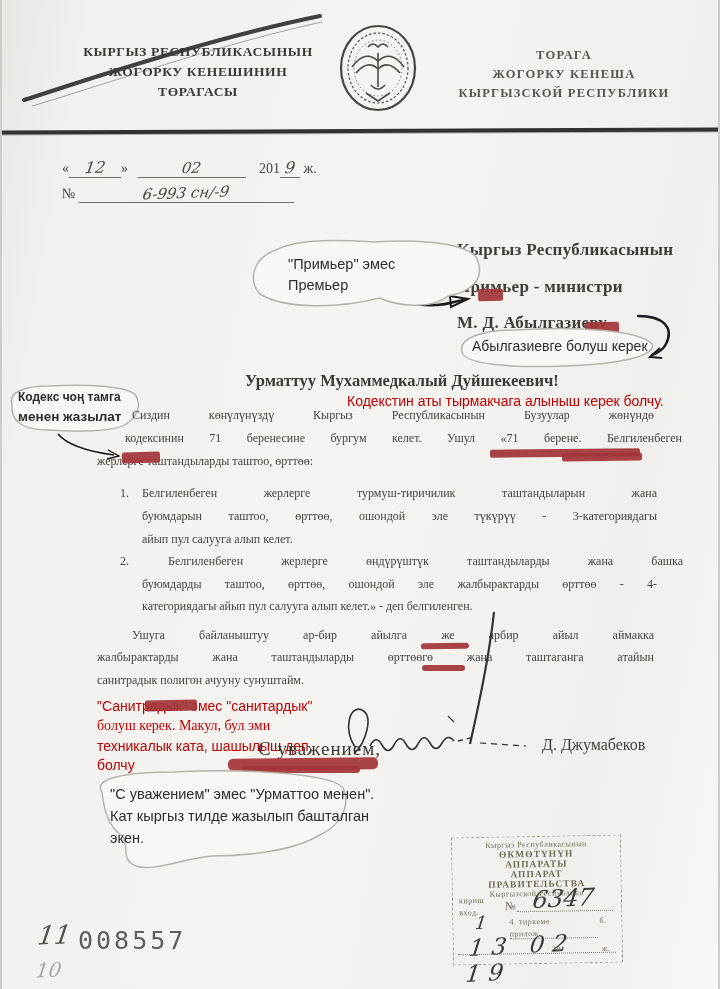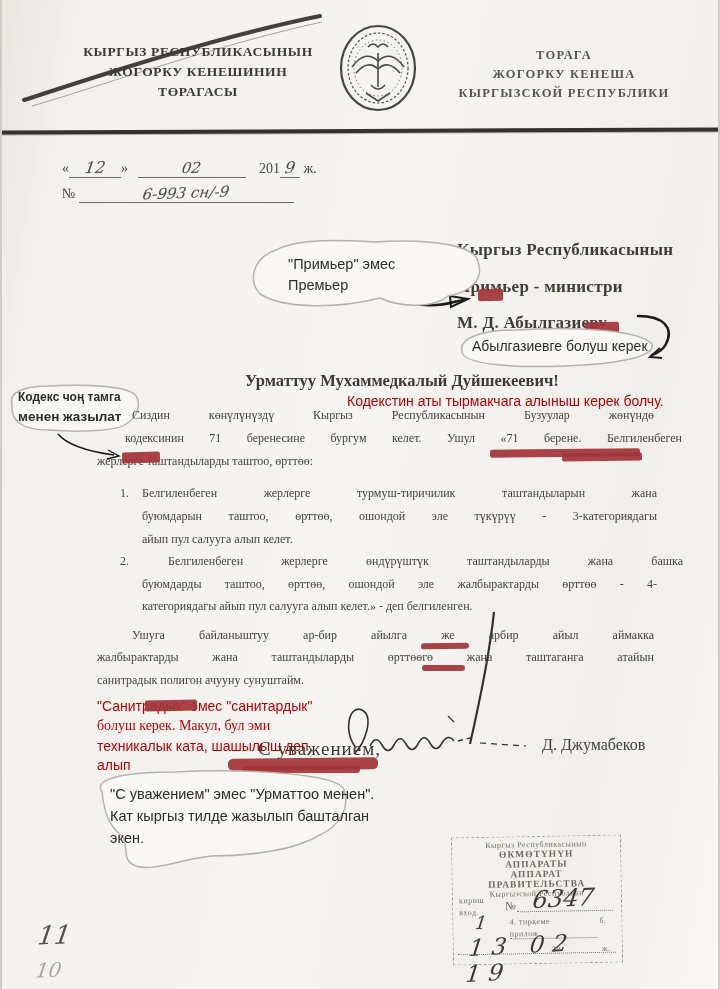--- a/index.html
+++ b/index.html
@@ -147,21 +147,21 @@
   <div class="abs bline jline" style="left:130px;top:628px;width:522px;">Ушуга  байланыштуу  ар-бир  айылга  же  арбир  айыл  аймакка</div>
   <div class="abs bline" style="left:95px;top:673px;">санитрадык полигон ачууну сунуштайм.</div>
   <div class="abs bline jline" style="left:95px;top:650px;width:557px;">жалбырактарды  жана  таштандыларды  өрттөөгө  жана  таштаганга  атайын</div>
 
   <div class="abs mark" style="left:419px;top:643px;width:48px;height:6px;transform:rotate(-1deg);border-radius:3px;"></div>
   <div class="abs mark" style="left:420px;top:665px;width:43px;height:6px;border-radius:3px;"></div>
 
   <div class="abs red-sans" style="left:95px;top:698px;">"Санитрадык" эмес "санитардык"</div>
   <div class="abs red-sans" style="left:95px;top:718px;font-family:Liberation Serif, serif;">болуш керек. Макул, бул эми</div>
   <div class="abs red-sans" style="left:95px;top:738px;">техникалык ката, шашылыш деп,</div>
-  <div class="abs red-sans" style="left:95px;top:757px;">алып</div>
+  <div class="abs red-sans" style="left:95px;top:757px;">болчу</div>
   <div class="abs mark" style="left:143px;top:700px;width:52px;height:11px;transform:rotate(-1deg);"></div>
 
   <div class="abs vale" style="left:256px;top:738px;">С уважением,</div>
   <div class="abs mark" style="left:226px;top:758px;width:150px;height:12px;border-radius:5px;transform:rotate(-.6deg);"></div>
   <div class="abs mark" style="left:240px;top:766px;width:118px;height:7px;border-radius:4px;"></div>
   <div class="abs signame" style="left:540px;top:736px;">Д. Джумабеков</div>
 
   <svg class="abs" style="left:76px;top:768px;" width="280" height="108" viewBox="0 0 280 108">
     <path d="M24,24 C14,10 50,4 96,4 C170,0 262,6 266,22 C272,40 262,58 240,68 C216,82 172,88 134,88 C106,90 76,104 58,98 C42,92 52,78 44,68 C30,58 26,42 24,24 Z" fill="#f8f7f4" stroke="#b7b3ab" stroke-width="1.5"></path>
   </svg>
@@ -185,15 +185,16 @@
     <div class="abs st-tiny" style="left:56px;top:80px;color:#716a5b;">4. тиркеме</div>
     <div class="abs st-tiny" style="left:146px;top:80px;color:#716a5b;">б.</div>
     <div class="abs st-tiny dotted" style="left:56px;top:92px;width:88px;color:#716a5b;">прилож.</div>
     <div class="abs hand" style="left:14px;top:94px;font-size:23px;letter-spacing:8px;color:#3b3934;">13 02 19</div>
     <div class="abs st-tiny" style="left:98px;top:108px;color:#716a5b;">20</div>
     <div class="abs st-tiny" style="left:148px;top:108px;color:#716a5b;">ж.</div>
     <div class="abs dotted" style="left:4px;top:116px;width:158px;"></div>
   </div>
 
   <div class="abs hand" style="left:36px;top:920px;font-size:26px;color:#55524b;">11</div>
+  <div class="abs serial" style="left:76px;top:926px;">008557</div>
   <div class="abs hand faded" style="left:34px;top:958px;font-size:20px;color:#6a675f;">10</div>
 
 </div>
 
 </body></html>

